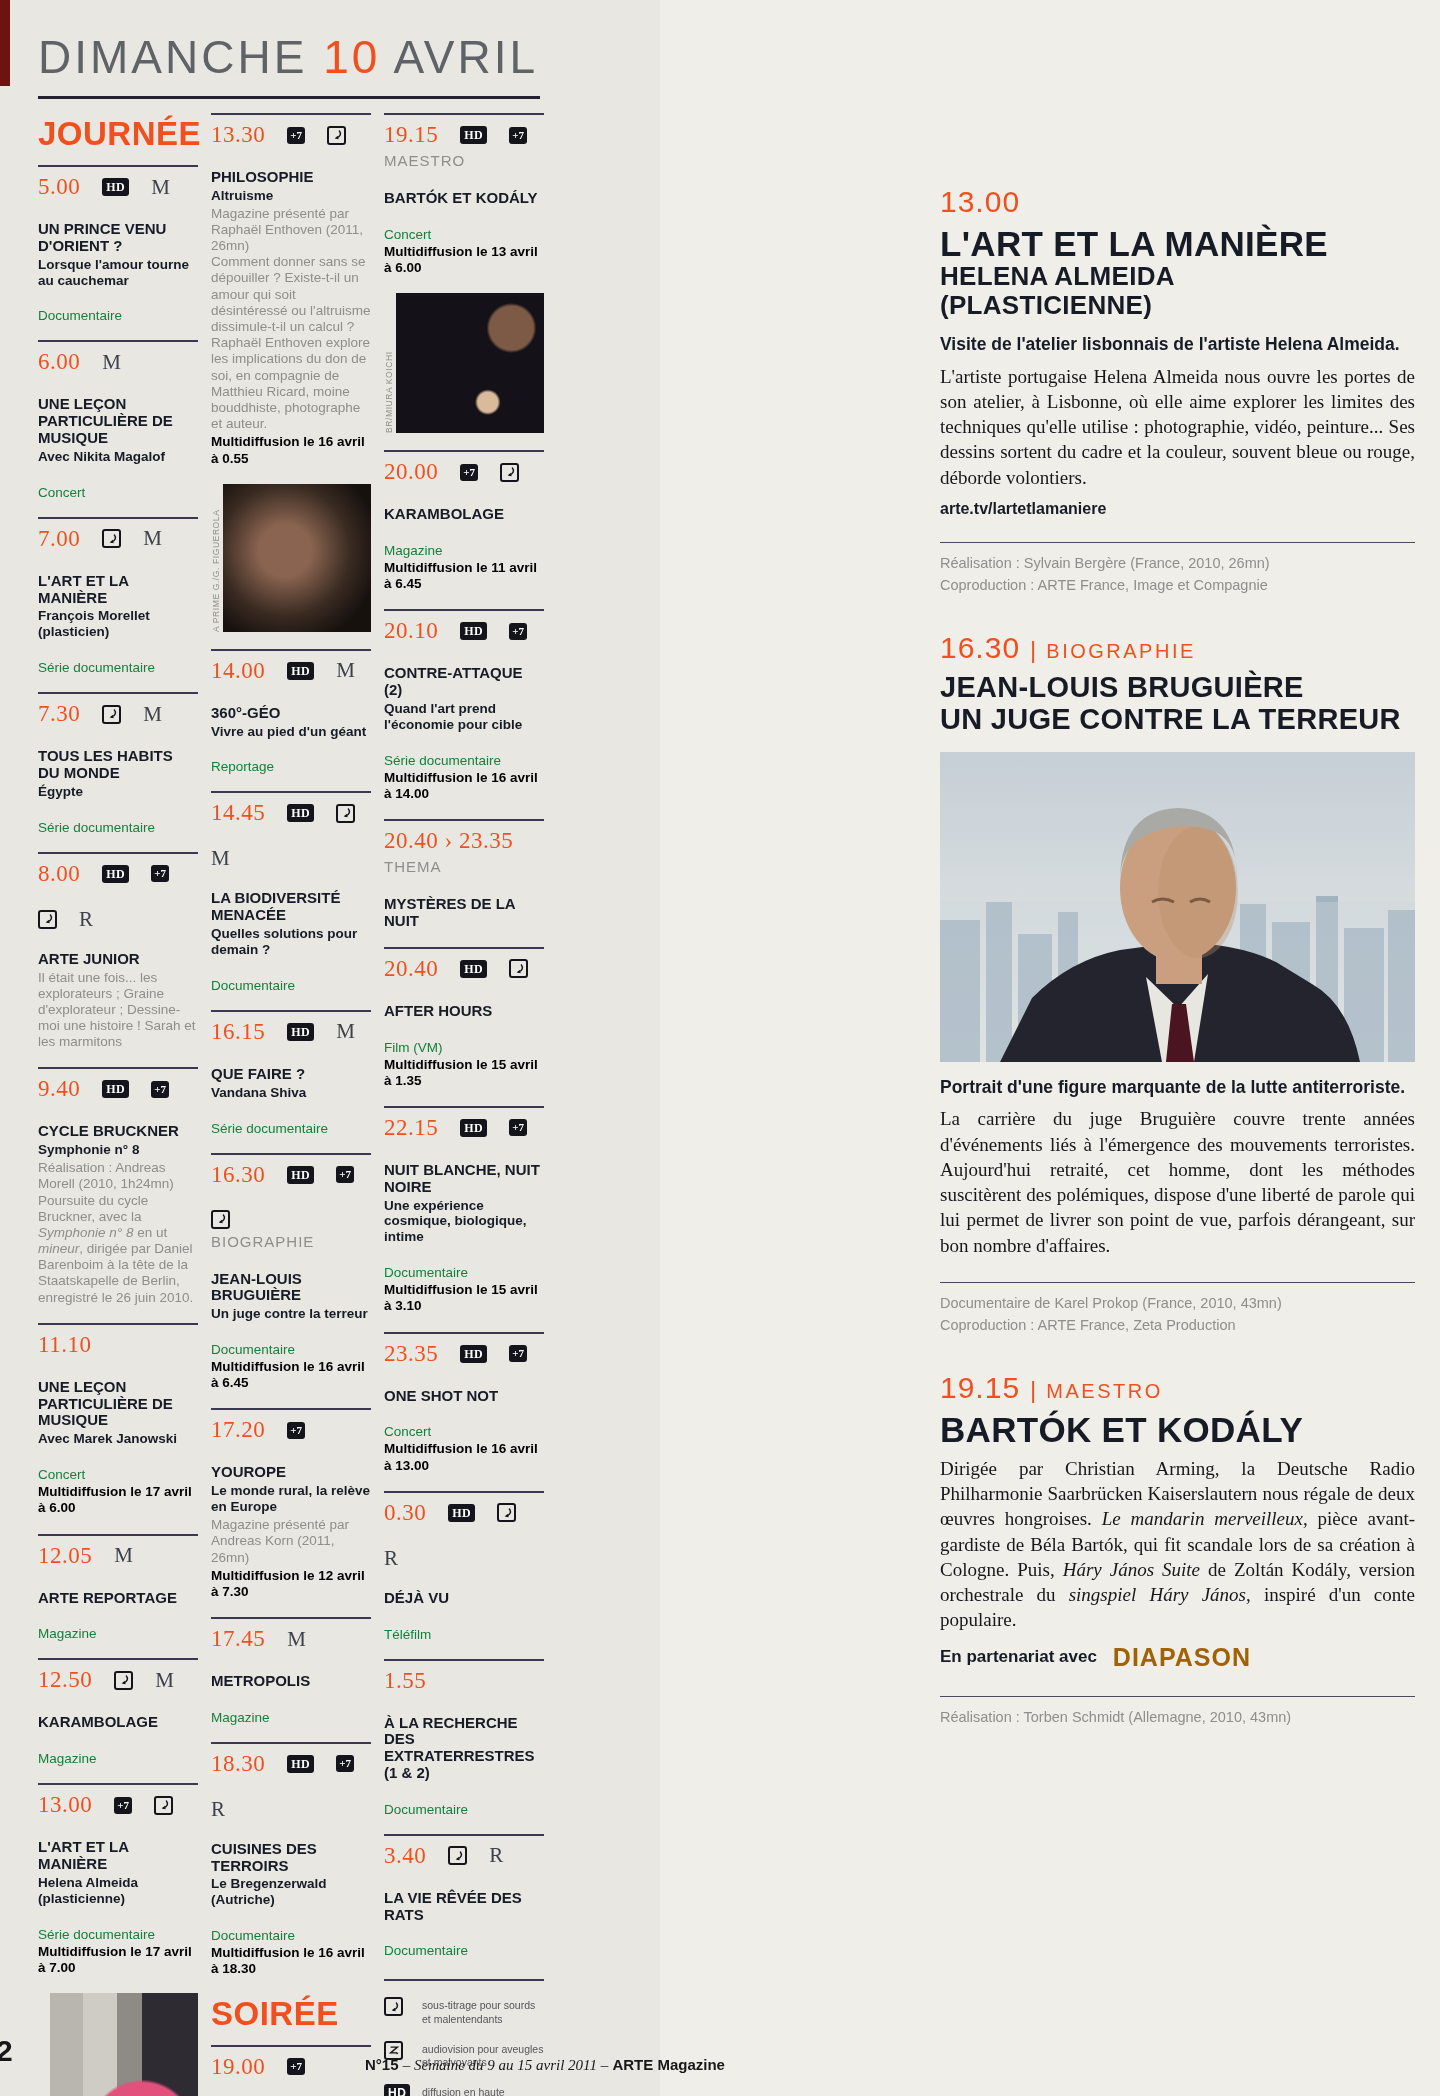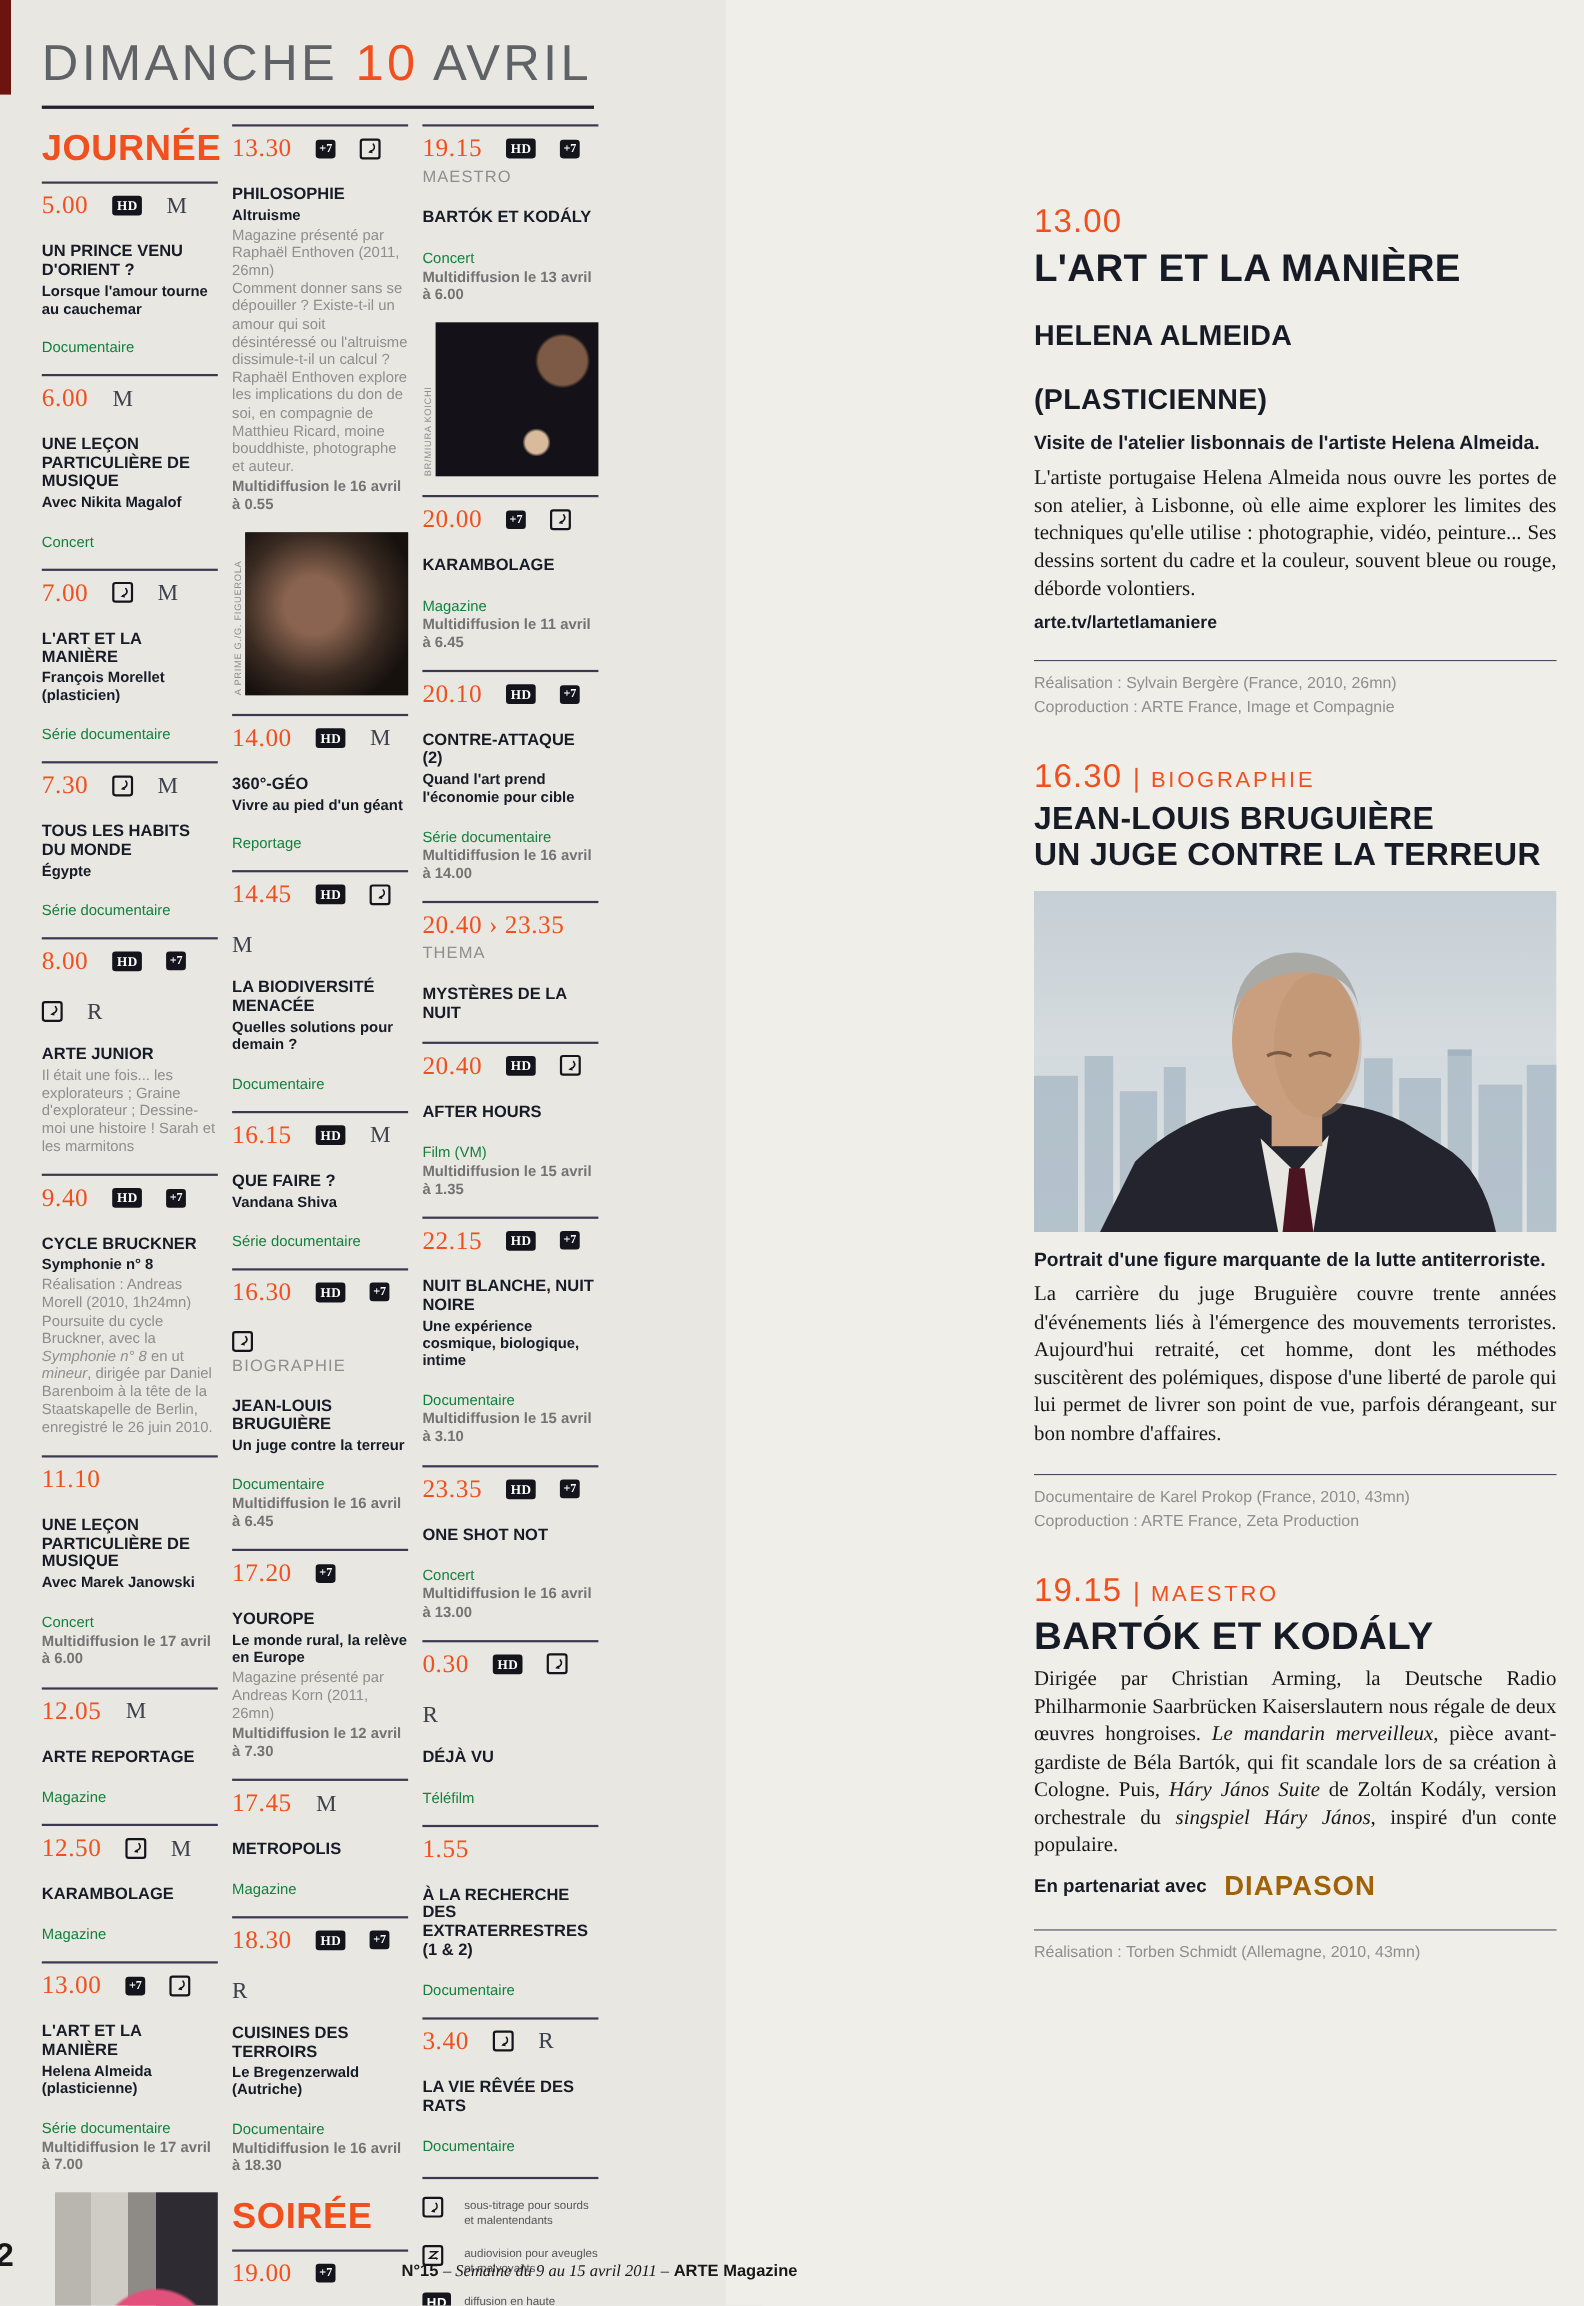--- a/index.html
+++ b/index.html
@@ -34,21 +34,21 @@
   .b-hd { background:#14141c; color:#fff; font-weight:700; font-size:12px; line-height:1; padding:3px 4px; border-radius:3px; letter-spacing:0.5px; }
   .b-p7 { background:#14141c; color:#fff; font-weight:700; font-size:11px; line-height:1; padding:3px 3px; border-radius:3px; }
   .b-st, .b-av { width:19px; height:19px; border:2px solid #14141c; border-radius:3px; color:#14141c;
     display:inline-flex; align-items:center; justify-content:center; background:transparent; }
   .b-letter { font-size:21px; color:#3c414b; font-weight:400; line-height:1; }
   .e-kicker { color:#8f8e8a; font-size:15px; letter-spacing:1px; margin-top:4px; }
   .e-title  { color:#161b26; font-weight:800; font-size:15px; line-height:1.12; margin-top:21px; }
   .e-sub    { color:#161b26; font-weight:700; font-size:13.5px; line-height:1.18; margin-top:2px; }
   .e-desc   { color:#8f8e8a; font-size:13.5px; line-height:1.2; margin-top:2px; white-space:pre-line; }
   .e-genre  { color:#15803d; font-size:13.5px; margin-top:20px; }
-  .e-multi  { color:#737373; font-weight:700; font-size:13.5px; line-height:1.2; margin-top:2px; }
+  .e-multi  { color:#000000; font-weight:700; font-size:13.5px; line-height:1.2; margin-top:2px; }
   .it { font-style:italic; }
 
   .photo-wrap { display:flex; margin:2px 0 17px; }
   .photo-credit { width:12px; flex:none; writing-mode:vertical-rl; transform:rotate(180deg);
     font-size:8.5px; color:#8f8e8a; letter-spacing:0.6px; text-align:left; }
   .photo { flex:1; }
   .photo.pink-chair {
     background:
       radial-gradient(circle at 62% 56%, #e2507c 0 30%, rgba(226,80,124,0) 32%),
       radial-gradient(circle at 58% 86%, #3c3640 0 16%, rgba(0,0,0,0) 18%),
@@ -70,21 +70,21 @@
   .legend .b-letter { font-size:23px; }
 
   
   .feature { margin-bottom:34px; }
   .feature.first { margin-top:72px; }
   .f-time-row { display:flex; align-items:baseline; gap:10px; color:#f0501e; }
   .f-time { color:#f0501e; font-size:30px; letter-spacing:1px; }
   .f-pipe { font-size:24px; font-weight:300; }
   .f-kicker { font-size:20px; letter-spacing:2.5px; }
   .f-title { font-size:35px; font-weight:800; color:#161b26; line-height:1.06; letter-spacing:0.3px; margin-top:6px; }
-  .f-subtitle { font-size:26px; font-weight:800; color:#161b26; line-height:1.1; letter-spacing:0.3px;margin-top:29px; }
+  .f-subtitle { font-size:26px; font-weight:800; color:#161b26; line-height:1.1; letter-spacing:0.3px; }
   .f-title2 { font-size:29px; font-weight:800; color:#161b26; line-height:1.12; letter-spacing:0.3px; margin-top:6px; }
   .f-lead { font-weight:700; font-size:17.5px; line-height:1.28; margin-top:14px; }
   .f-body { font-family:"Liberation Serif", serif; font-size:19px; line-height:1.33; color:#17171a; text-align:justify; margin-top:8px; }
   .f-link { font-weight:700; font-size:16px; margin-top:10px; }
   .f-credits { border-top:1px solid #4a4960; margin-top:24px; padding-top:9px; font-size:14.5px; color:#8f8e8a; line-height:1.55; }
   .f-photo { width:100%; height:310px; margin-top:16px; display:block; }
   .partner { display:flex; align-items:center; gap:16px; margin-top:10px; }
   .partner-label { font-weight:800; font-size:17px; }
   .partner-logo { color:#a16207; font-weight:800; font-size:25px; letter-spacing:1px; }
 

